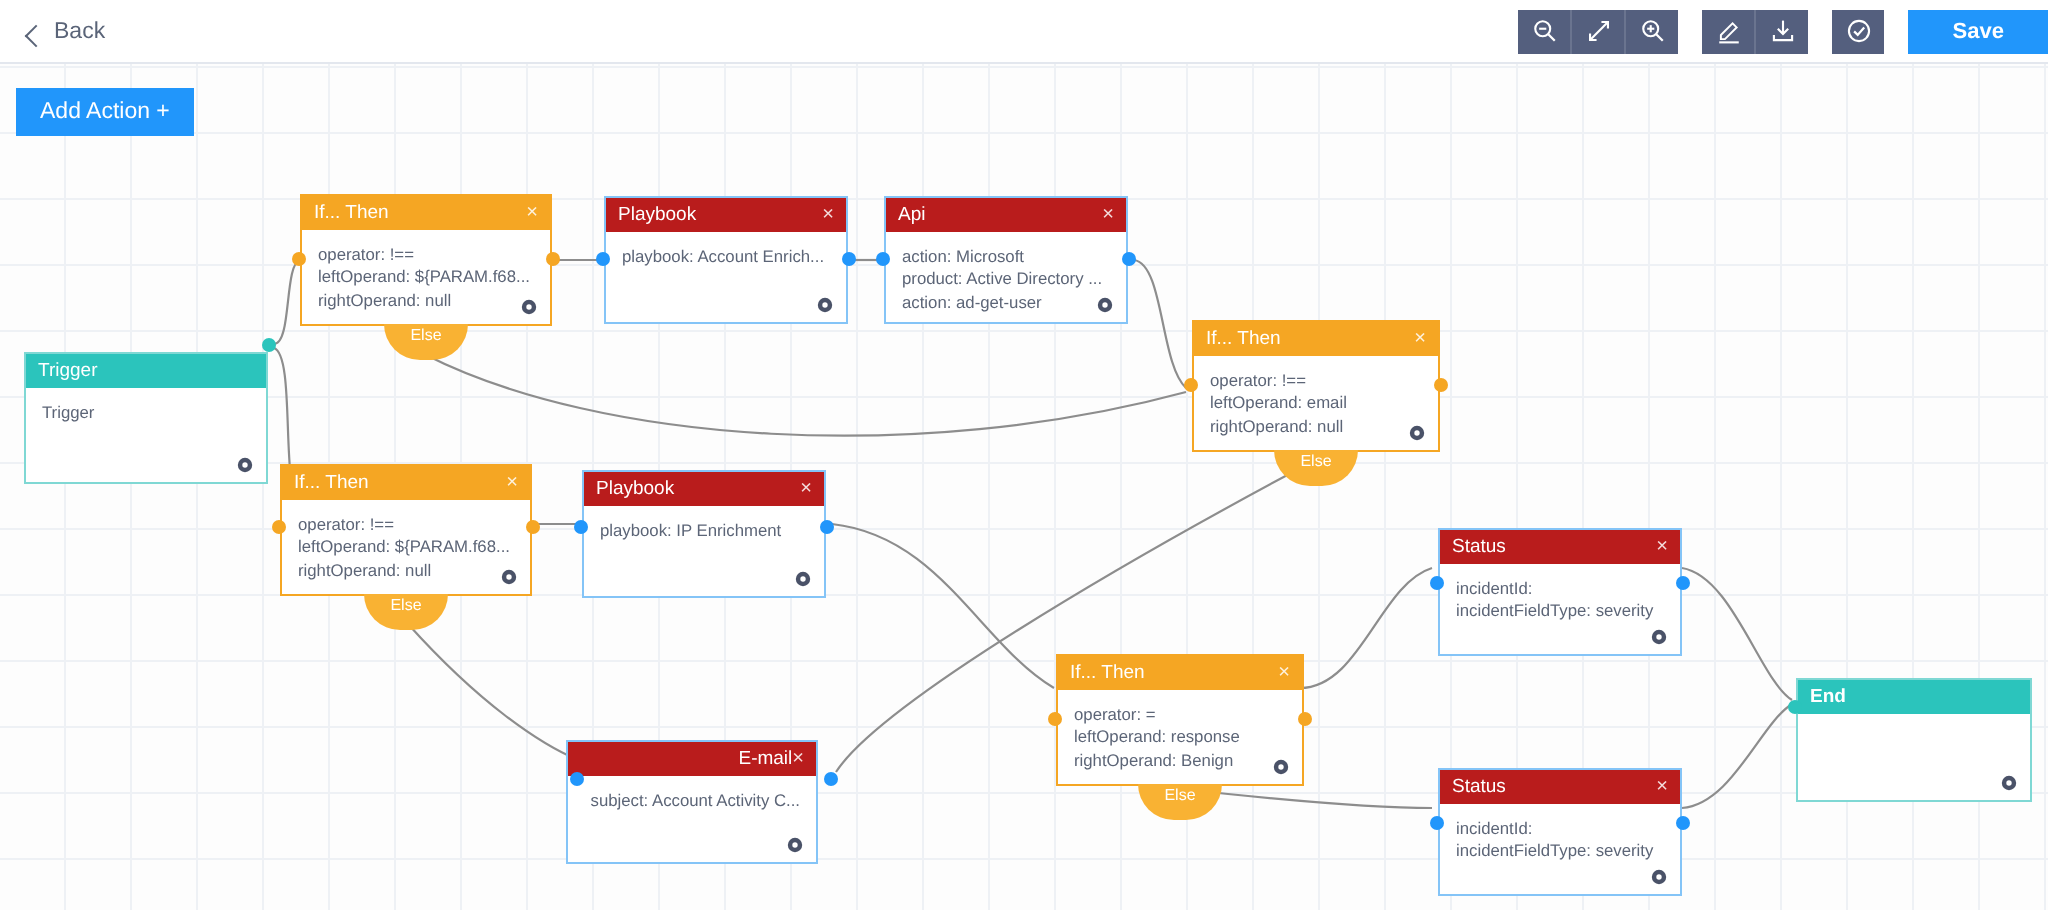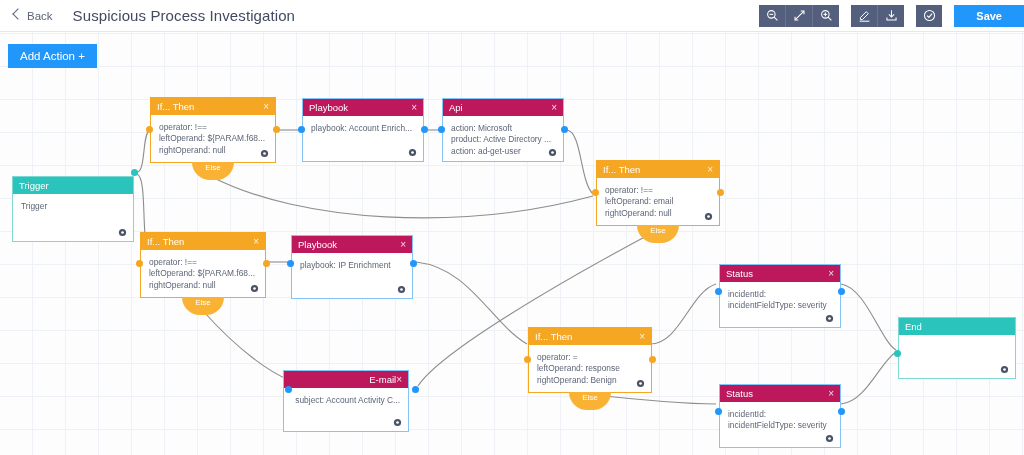--- a/index.html
+++ b/index.html
@@ -12,21 +12,21 @@
   #app{position:relative;width:1024px;height:455px;}
 
   
   #topbar{
     position:absolute;left:0;top:0;width:1024px;height:32px;
     background:#ffffff;border-bottom:1px solid #e3e7ee;
     display:flex;align-items:center;box-sizing:border-box;
     z-index:40;
   }
   .back-btn{
-    display:flex;align-items:flex-start;gap:5px;
+    display:flex;align-items:flex-end;gap:5px;
     margin-left:14px;color:#5a6478;font-size:11.5px;cursor:pointer;
   }
   .back-chevron{
     display:inline-block;width:7px;height:7px;
     border-left:1.4px solid #5a6478;border-bottom:1.4px solid #5a6478;
     transform:rotate(45deg);
   }
   .page-title{
     margin-left:20px;color:#414a60;font-size:15px;letter-spacing:.1px;
   }
@@ -86,21 +86,21 @@
     white-space:nowrap;overflow:hidden;
   }
   .node .gear{
     position:absolute;right:6px;bottom:4px;
     width:9px;height:9px;cursor:pointer;
   }
   
   .n-teal{border:1px solid #7fd8d4;}
   .n-teal .hdr{background:#2bc4bc;}
   .n-blue{border:1px solid #84c4f7;}
-  .n-blue .hdr{background:#be185d;}
+  .n-blue .hdr{background:#b91c1c;}
   .n-orange{border:1px solid #f5a623;}
   .n-orange .hdr{background:#f5a623;}
 
   
   .port{
     position:absolute;width:7px;height:7px;border-radius:50%;
     z-index:12;
   }
   .p-blue{background:#2196fb;}
   .p-teal{background:#2bc4bc;}
@@ -119,21 +119,20 @@
 </head>
 <body>
 
 <div id="app">
 
   <div id="topbar">
     <div class="back-btn">
       <span class="back-chevron"></span>
       <span>Back</span>
     </div>
-    <div class="page-title">Suspicious Process Investigation</div>
 
     <div class="topbar-right">
 
       <div class="tb-group">
         <div class="tb-btn">
           <svg width="13" height="13" viewBox="0 0 16 16" aria-hidden="true">
             <circle cx="6.6" cy="6.6" r="4.6" fill="none" stroke="#fff" stroke-width="1.3"></circle>
             <line x1="10" y1="10" x2="14" y2="14" stroke="#fff" stroke-width="1.4"></line>
             <line x1="4.4" y1="6.6" x2="8.8" y2="6.6" stroke="#fff" stroke-width="1.3"></line>
           </svg>
@@ -404,21 +403,21 @@
         <div>incidentFieldType: severity</div>
       </div>
       <svg class="gear" viewBox="0 0 16 16">
         <circle cx="8" cy="8" r="6.4" fill="#4a5268"></circle>
           <circle cx="8" cy="8" r="2.4" fill="#fff"></circle>
       </svg>
     </div>
     <div class="port p-blue" style="left:715px;top:376px;"></div>
     <div class="port p-blue" style="left:838px;top:376px;"></div>
 
-    <div class="node n-teal" style="left:898px;top:285px;width:118px;height:62px;">
+    <div class="node n-teal" style="left:898px;top:307px;width:118px;height:62px;font-weight:bold;">
       <div class="hdr">
         <span class="title">End</span>
       </div>
       <div class="body"></div>
       <svg class="gear" viewBox="0 0 16 16">
         <circle cx="8" cy="8" r="6.4" fill="#4a5268"></circle>
           <circle cx="8" cy="8" r="2.4" fill="#fff"></circle>
       </svg>
     </div>
     <div class="port p-teal" style="left:894px;top:318px;"></div>

